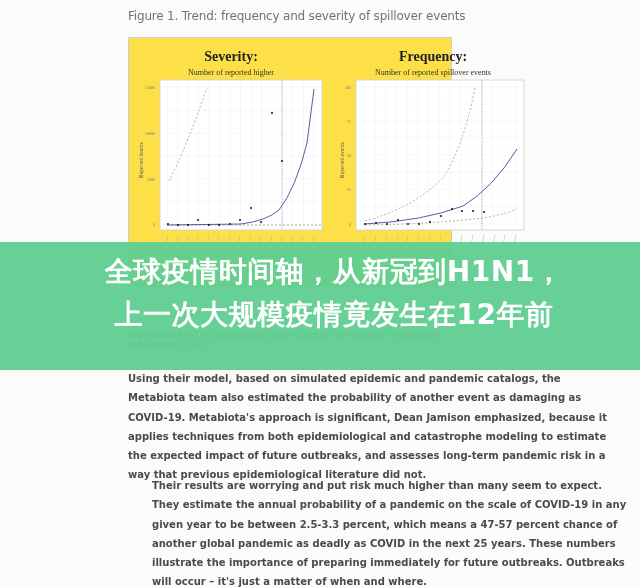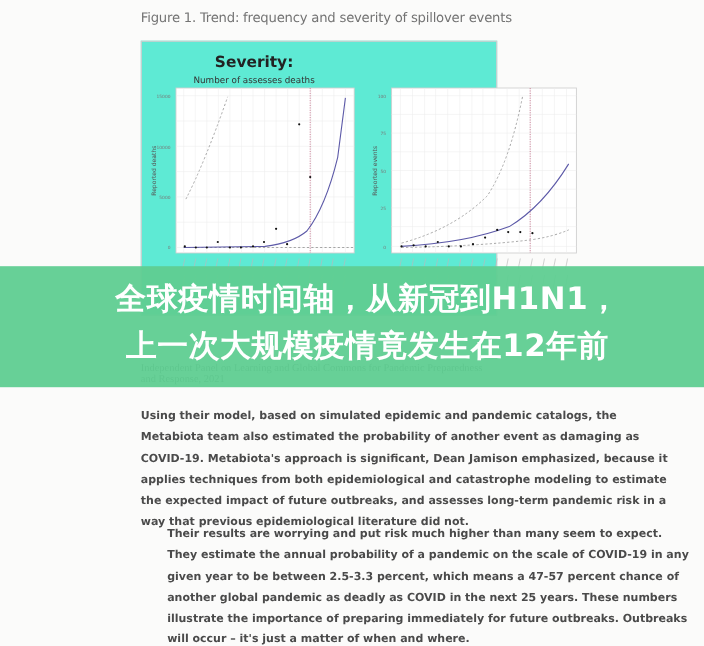--- a/index.html
+++ b/index.html
@@ -1,45 +1,45 @@
 <!DOCTYPE html>
 <html><head>
 <meta charset="utf-8">
 <style>
   * { box-sizing: border-box; margin: 0; padding: 0; }
   html, body { width: 640px; height: 587px; overflow: hidden; background: #fbfbfa; }
   body { position: relative; font-family: "DejaVu Sans", sans-serif; color: #444; }
   .fig-title { position: absolute; left: 128px; top: 9px; font-size: 12px; color: #737373; letter-spacing: -0.2px; }
-  .fig-frame { position: absolute; left: 128px; top: 37px; width: 324px; height: 250px; border: 1px solid #cfcfcf; background: #5eead4; }
+  .fig-frame { position: absolute; left: 128px; top: 37px; width: 324px; height: 250px; border: 1px solid #cfcfcf; background: #fde047; font-family: Liberation Serif, serif; }
   .panel { position: absolute; top: 0; width: 200px; height: 250px; }
   .panel svg { position: absolute; left: 0; top: 0; }
   .ptitle { position: absolute; width: 100%; text-align: center; top: 11px; font-size: 14px; font-weight: bold; color: #222; }
   .psub { position: absolute; width: 100%; text-align: center; top: 30px; font-size: 8px; color: #333; }
   .ylabel { position: absolute; font-size: 5.5px; color: #555; transform: rotate(-90deg); transform-origin: left top; white-space: nowrap; }
   .tick { position: absolute; font-size: 4px; color: #777; text-align: right; width: 20px; }
   .caption-row { position: absolute; left: 128px; top: 330px; font-size: 9.5px; color: #555; font-family: Liberation Serif, serif; }
   .caption-row.l2 { top: 340px; }
   .para { position: absolute; left: 128px; width: 480px; font-size: 10px; line-height: 19.3px; color: #4a4a4a; font-weight: bold; }
   .p1 { top: 369px; }
   .p2 { top: 476px; margin-left: 24px; }
-  .banner { position: absolute; left: 0; top: 242px; width: 640px; height: 110px; background: rgba(95,205,145,0.95); padding-left: 16px; }
+  .banner { position: absolute; left: 0; top: 242px; width: 640px; height: 128px; background: rgba(95,205,145,0.95); padding-left: 16px; }
   .banner-line { position: absolute; left: 0; width: 640px; text-align: center; color: #fff; font-weight: bold; font-size: 28px; letter-spacing: 0.5px; }
   .banner-line.b1 { top: 11px; left: 14px; }
   .banner-line.b2 { top: 54px; left: 14px; }
 </style>
 </head>
 <body>
 
 <div class="fig-title">Figure 1. Trend: frequency and severity of spillover events</div>
 
 <div class="fig-frame">
 
   <div class="panel" style="left:2px;">
     <div class="ptitle">Severity:</div>
-    <div class="psub">Number of assesses deaths</div>
+    <div class="psub">Number of reported higher</div>
     <div class="ylabel" style="left:7px; top:140px;">Reported deaths</div>
     <div class="tick" style="left:4px; top:47px;">15000</div>
     <div class="tick" style="left:4px; top:93px;">10000</div>
     <div class="tick" style="left:4px; top:139px;">5000</div>
     <div class="tick" style="left:4px; top:184px;">0</div>
     <svg width="200" height="250">
       <rect x="29" y="42" width="162" height="150" fill="#fff" stroke="#cfcfcf" stroke-width="0.8"></rect>
       <g stroke="#ececec" stroke-width="0.5">
         <line x1="29" y1="49" x2="191" y2="49"></line>
           <line x1="29" y1="72" x2="191" y2="72"></line>
@@ -113,20 +113,22 @@
         <line x1="141" y1="212" x2="139" y2="224"></line>
           <line x1="151" y1="212" x2="149" y2="224"></line>
         <line x1="162" y1="212" x2="160" y2="224"></line>
           <line x1="172" y1="212" x2="170" y2="224"></line>
         <line x1="183" y1="212" x2="181" y2="224"></line>
       </g>
     </svg>
   </div>
 
   <div class="panel" style="left:204px;">
+    <div class="ptitle">Frequency:</div>
+    <div class="psub">Number of reported spillover events</div>
     <div class="ylabel" style="left:6px; top:140px;">Reported events</div>
     <div class="tick" style="left:-2px; top:47px;">100</div>
     <div class="tick" style="left:-2px; top:81px;">75</div>
     <div class="tick" style="left:-2px; top:115px;">50</div>
     <div class="tick" style="left:-2px; top:149px;">25</div>
     <div class="tick" style="left:-2px; top:184px;">0</div>
     <svg width="200" height="250">
       <rect x="23" y="42" width="168" height="150" fill="#fff" stroke="#cfcfcf" stroke-width="0.8"></rect>
       <g stroke="#ececec" stroke-width="0.5">
         <line x1="23" y1="49" x2="191" y2="49"></line>

